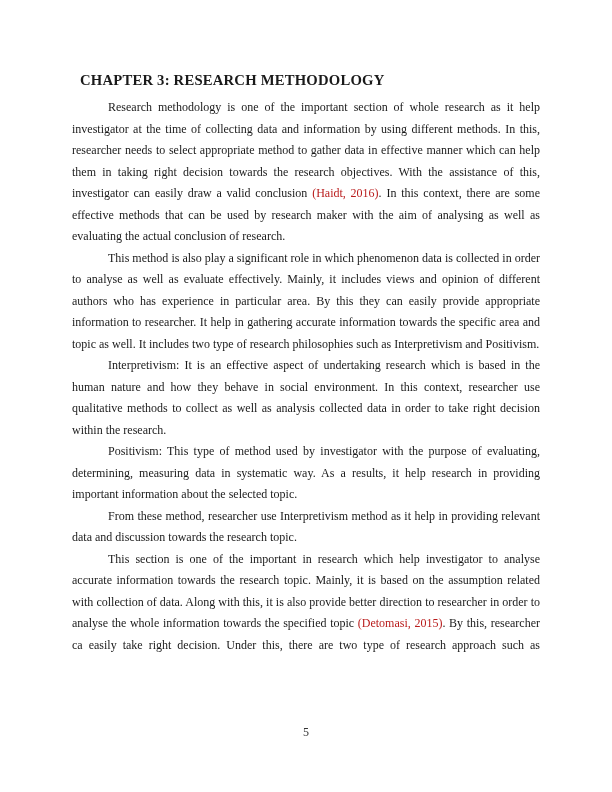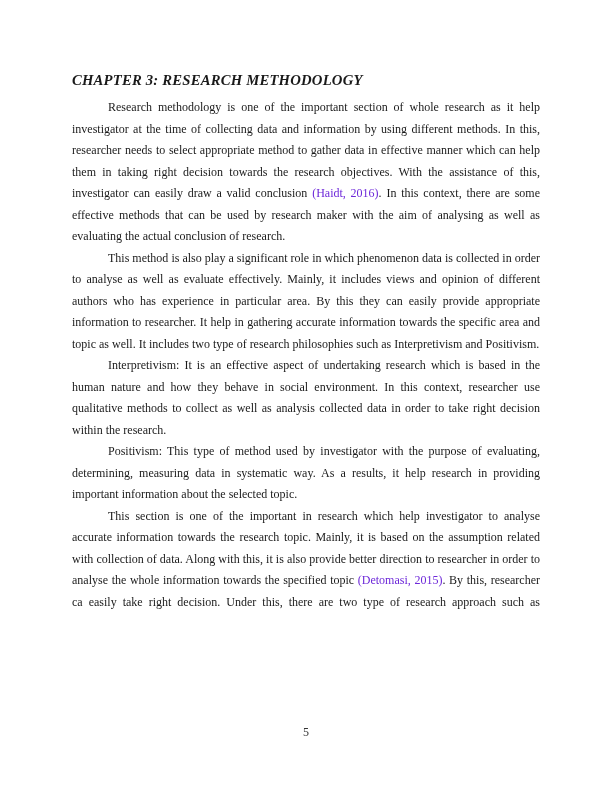--- a/index.html
+++ b/index.html
@@ -19,43 +19,42 @@
   .content {
     position: absolute;
     left: 72px;
     top: 70px;
     width: 468px;
   }
   .chapter-heading {
     font-size: 14.7px;
     font-weight: bold;
     line-height: 20px;
-    margin: 0 0 7px 0;
+    margin: 0 0 7px 8px;
     letter-spacing: 0.2px;
-    font-style: italic;
   }
   .para {
     font-size: 12px;
     line-height: 21.5px;
     text-align: justify;
     text-indent: 36px;
     margin: 0;
   }
   .para.continued {
     text-align-last: justify;
   }
   .section-heading {
     font-size: 12px;
     font-weight: normal;
     text-decoration: underline;
     line-height: 21.5px;
     margin: 0;
   }
   .citation {
-    color: #6d28d9;
+    color: #b91c1c;
   }
   .page-number {
     position: absolute;
     top: 725px;
     left: 0;
     width: 100%;
     text-align: center;
     font-size: 12px;
     color: #333333;
   }
@@ -70,20 +69,21 @@
 
     <p class="para"><span>Research methodology is one of the important section of whole research as it help investigator at the time of collecting data and information by using different methods. In this, researcher needs to select appropriate method to gather data in effective manner which can help them in taking right decision towards the research objectives. With the assistance of this, investigator can easily draw a valid conclusion </span><span class="citation">(Haidt, 2016)</span><span>. In this context, there are some effective methods that can be used by research maker with the aim of analysing as well as evaluating the actual conclusion of research.</span></p>
 
 
     <p class="para">This method is also play a significant role in which phenomenon data is collected in order to analyse as well as evaluate effectively. Mainly, it includes views and opinion of different authors who has experience in particular area. By this they can easily provide appropriate information to researcher. It help in gathering accurate information towards the specific area and topic as well. It includes two type of research philosophies such as Interpretivism and Positivism.</p>
 
     <p class="para">Interpretivism: It is an effective aspect of undertaking research which is based in the human nature and how they behave in social environment. In this context, researcher use qualitative methods to collect as well as analysis collected data in order to take right decision within the research.</p>
 
     <p class="para">Positivism: This type of method used by investigator with the purpose of evaluating, determining, measuring data in systematic way. As a results, it help research in providing important information about the selected topic.</p>
 
+    <p class="para">From these method, researcher use Interpretivism method as it help in providing relevant data and discussion towards the research topic.</p>
 
 
     <p class="para continued"><span>This section is one of the important in research which help investigator to analyse accurate information towards the research topic. Mainly, it is based on the assumption related with collection of data. Along with this, it is also provide better direction to researcher in order to analyse the whole information towards the specified topic </span><span class="citation">(Detomasi, 2015)</span><span>. By this, researcher ca easily take right decision. Under this, there are two type of research approach such as</span></p>
 
   </div>
 
   <div class="page-number">5</div>
 </div>
 
 </body></html>

